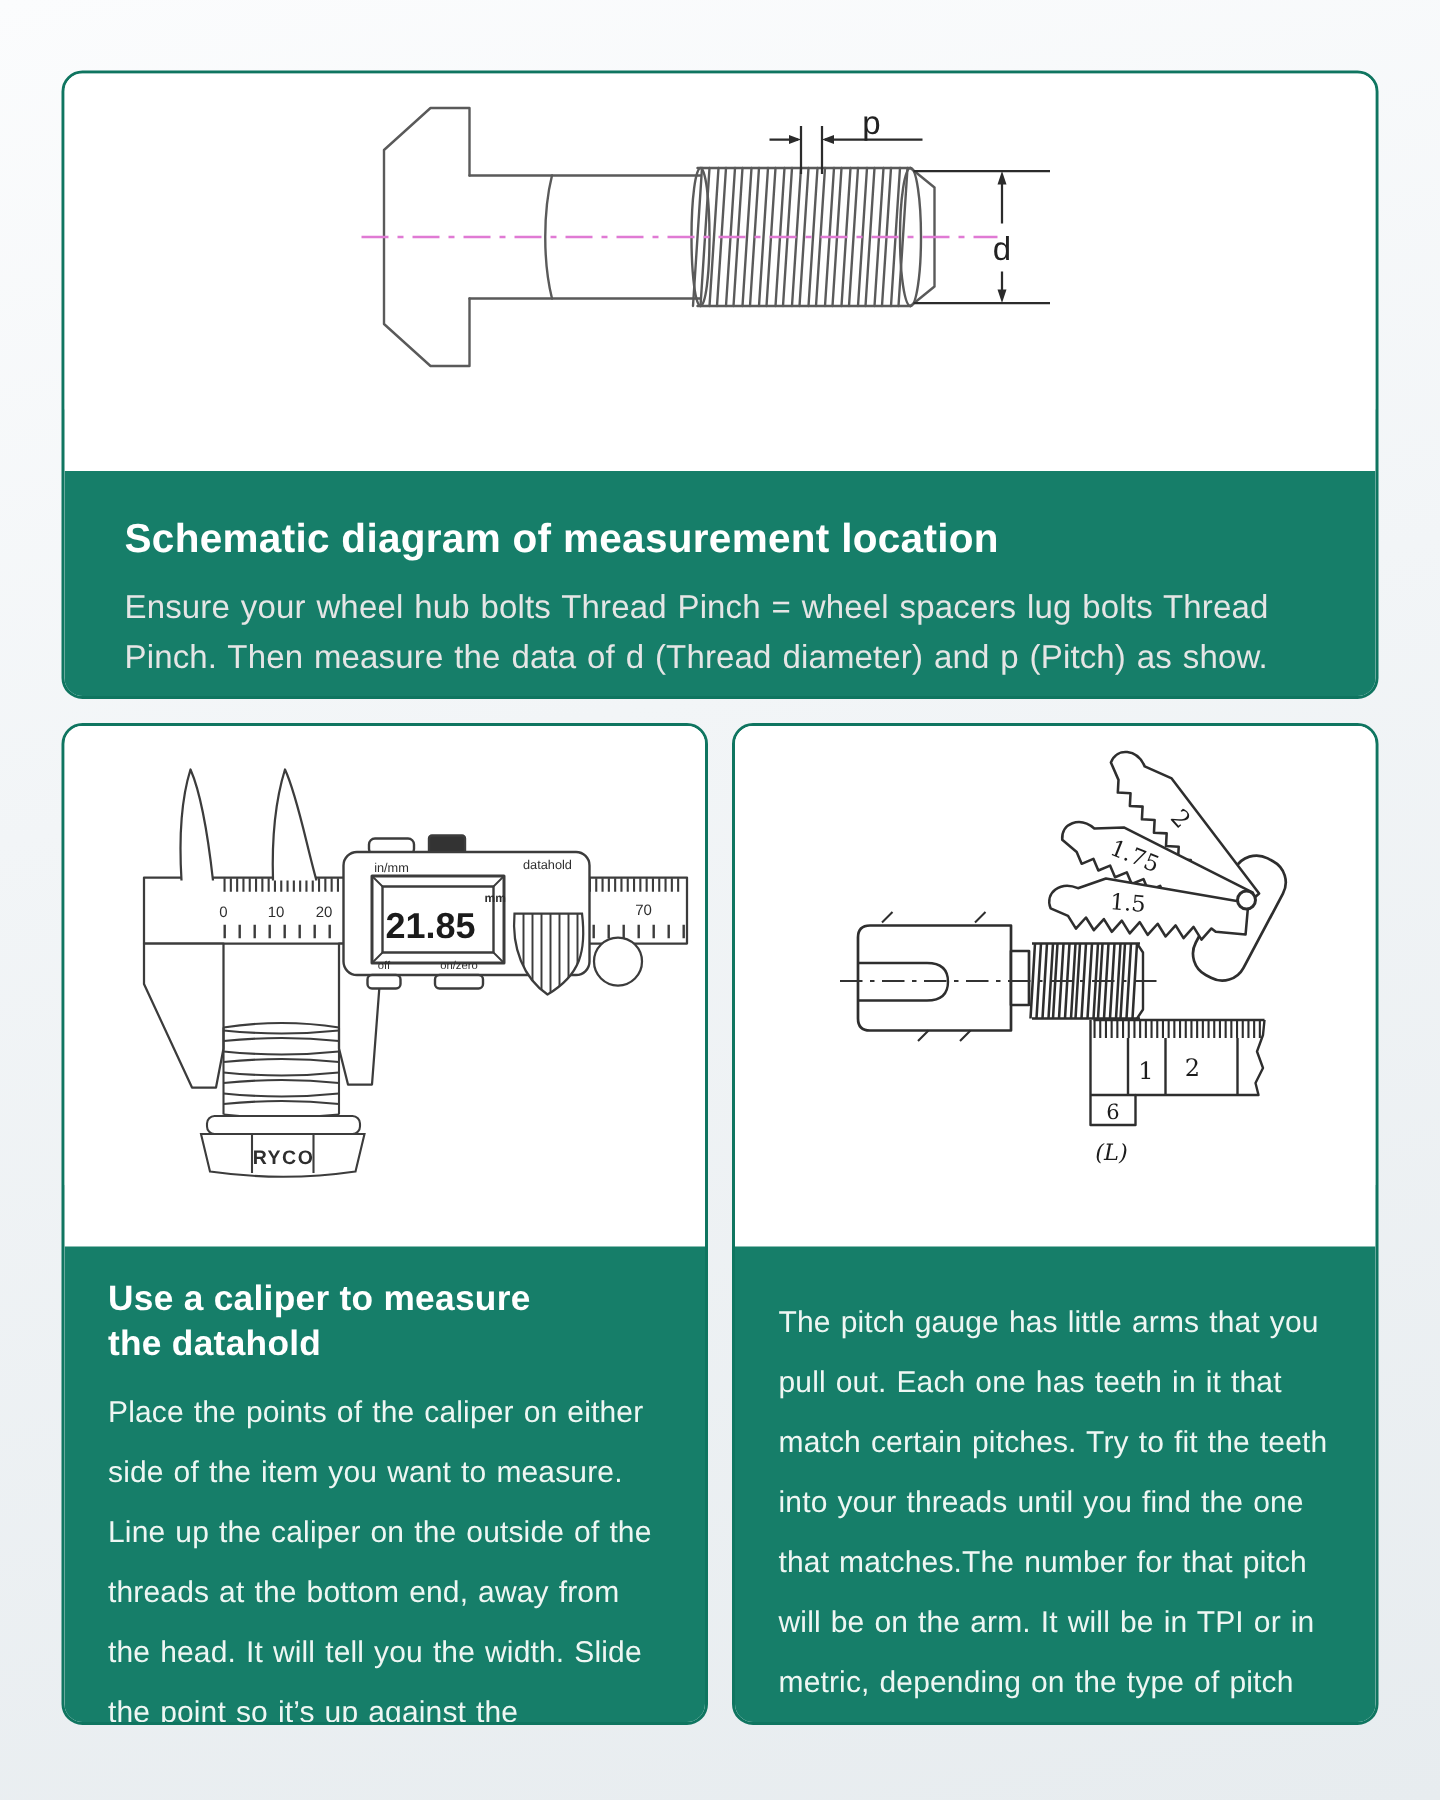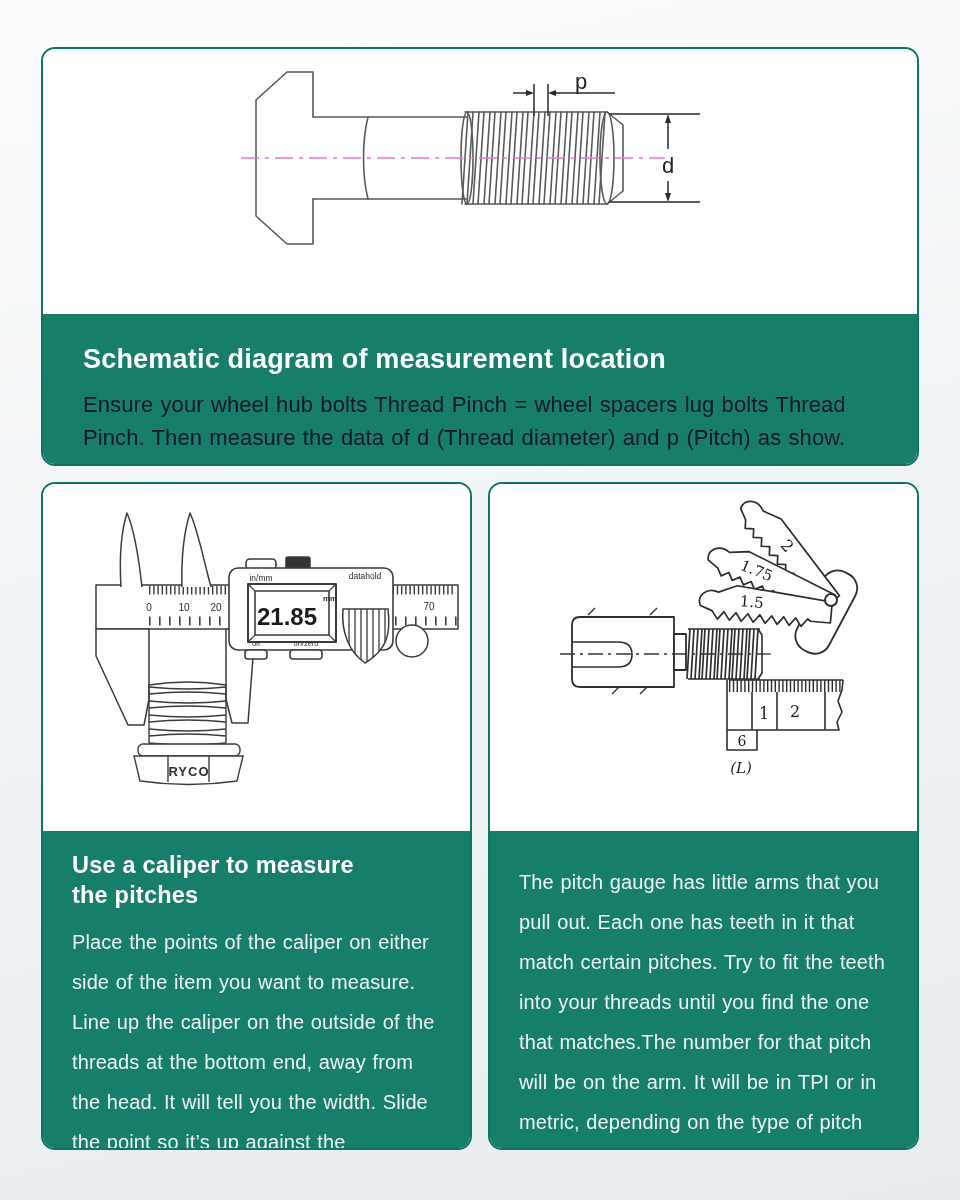--- a/index.html
+++ b/index.html
@@ -22,21 +22,21 @@
   .card-right { left:488px; top:482px; width:431px; height:668px; }
 
   .figure { background:#fff; display:flex; align-items:center; justify-content:center; flex:0 0 auto; }
   .top-card .figure { height:224px; }
   .card-left .figure, .card-right .figure { height:306px; }
   .figure svg { display:block; width:100%; height:100%; }
 
   .green { flex:1 1 auto; background:#167e69; color:#ffffff;margin-top:41px; }
   .top-card .green { padding:30px 40px 0 40px; }
   .top-card h2 { font-size:27px; font-weight:600; letter-spacing:.2px; }
-  .top-card p  { margin-top:13px; font-size:22px; line-height:33px; color:#0f172a;
+  .top-card p  { margin-top:13px; font-size:22px; line-height:33px; color:#e5e5e5;
                  letter-spacing:.1px; word-spacing:1px; }
 
   .card-left .green, .card-right .green { padding:19px 26px 0 29px; }
   .green h3 { font-size:23.5px; font-weight:700; line-height:30px; letter-spacing:.2px; }
   .green h3 span { display:block; }
   .green .body { margin-top:12px; font-size:20px; line-height:40px; color:#eef6f3;
                  letter-spacing:.1px; word-spacing:1px; }
 
   text { font-family:"Liberation Sans", sans-serif; }
   .serif { font-family:"DejaVu Serif", serif; }
@@ -157,21 +157,21 @@
           <g clip-path="url(#gripclip)" stroke="#3c3c3c" stroke-width="1.3">
             <path d="M306,123 L306,181 M312,123 L312,181 M318,123 L318,181 M324,123 L324,181 M330,123 L330,181 M336,123 L336,181 M342,123 L342,181"></path>
           </g>
           <circle cx="369" cy="157" r="16" fill="#fff" stroke="#3c3c3c" stroke-width="1.5"></circle>
         </g>
       </svg>
     </div>
     <div class="green">
       <h3>
         <span>Use a caliper to measure</span>
-        <span>the pitches</span>
+        <span>the datahold</span>
       </h3>
       <p class="body">Place the points of the caliper on either side of the item you want to measure. Line up the caliper on the outside of the threads at the bottom end, away from the head. It will tell you the width. Slide the point so it’s up against the threads.The measurement should pop up on a screen if it is digital.</p>
     </div>
   </section>
 
   <section class="card card-right">
     <div class="figure">
       <svg viewBox="0 0 427 306" preserveAspectRatio="xMidYMid meet">
         <g stroke="#2e2e2e" stroke-width="1.8" fill="none" stroke-linejoin="round">
 

